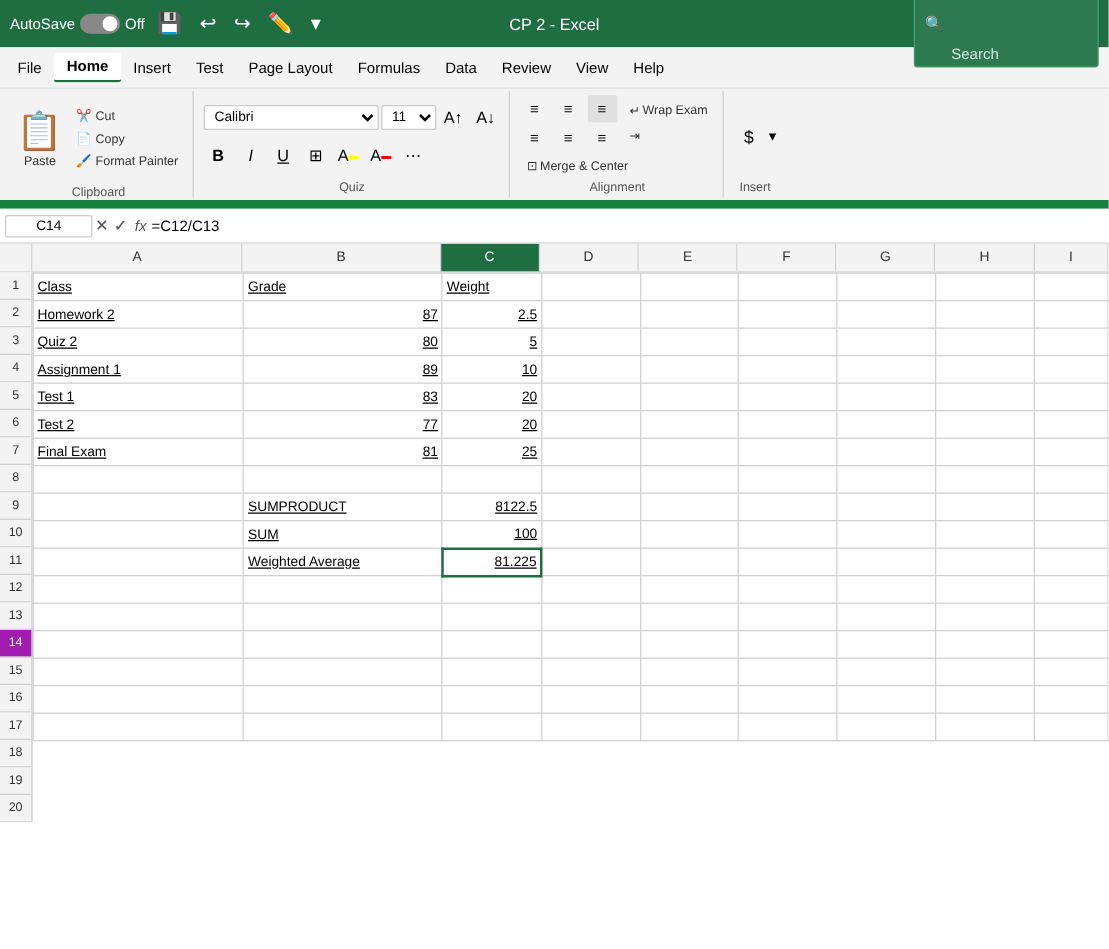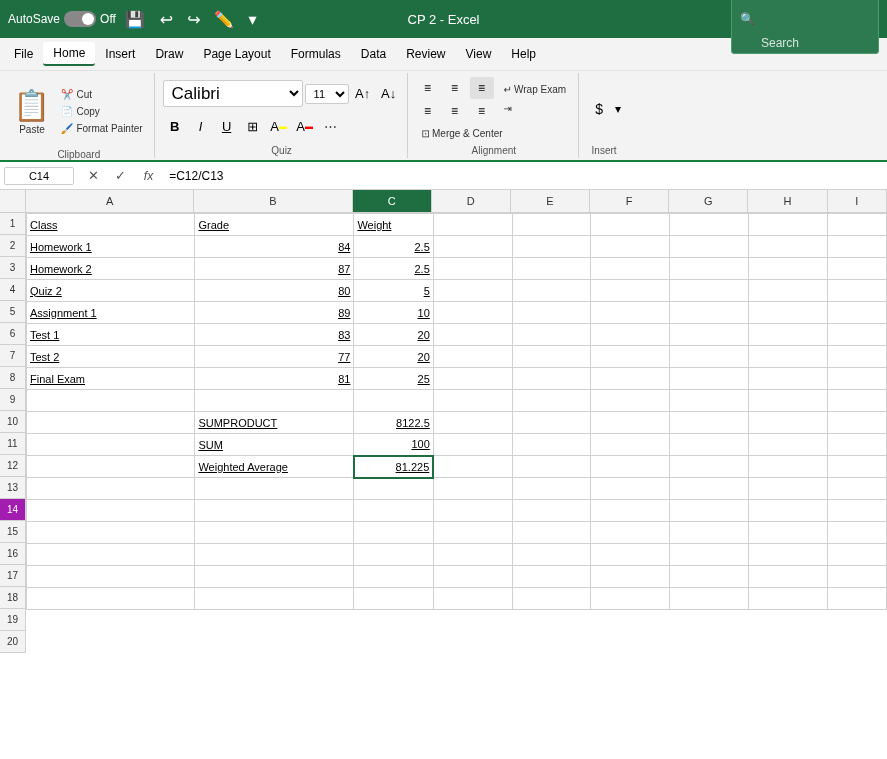--- a/index.html
+++ b/index.html
@@ -48,39 +48,39 @@
       width: 148px;
       font-size: 12px;
     }
     .search-box input { background: transparent; border: none; color: #e5e5e5; outline: none; width: 100%; font-size: 12px; margin-top: 47px; }
     .search-box input::placeholder { color: rgba(255,255,255,0.8); }
     .icon-btn { background: none; border: none; color: white; cursor: pointer; font-size: 16px; padding: 2px 4px; }
 
     
     .ribbon {
       background: #f3f3f3;
-      border-bottom: 2px solid #15803d;
+      border-bottom: 7px solid #15803d;
     }
 
     
     .menu-bar {
       display: flex;
       align-items: center;
       padding: 0 4px;
       height: 32px;
       background: #f3f3f3;
     }
     .menu-item {
       padding: 4px 10px;
       font-size: 12px;
       cursor: pointer;
       border-radius: 3px;
       color: #000;
     }
-    .menu-item.active { background: #fff; border-bottom: 2px solid #1e6e42; color: #000; font-weight: 400; }
+    .menu-item.active { background: #fff; border-bottom: 2px solid #1e6e42; color: #000; font-weight: 700; }
 
     
     .toolbar {
       display: flex;
       align-items: stretch;
       padding: 2px 4px;
       height: 90px;
       background: #f3f3f3;
       border-top: 1px solid #e0e0e0;
       gap: 2px;
@@ -127,21 +127,21 @@
       background: none; border: 1px solid transparent; border-radius: 2px;
       cursor: pointer; padding: 1px 4px; font-size: 10px;
       display: flex; align-items: center; gap: 3px; white-space: nowrap; color: #333;
     }
 
     
     .font-group-top { display: flex; gap: 2px; align-items: center; margin-bottom: 3px; }
     .font-group-bottom { display: flex; gap: 2px; align-items: center; }
     .font-select {
       border: 1px solid #ccc; border-radius: 2px; padding: 2px 4px;
-      font-size: 17px; width: 140px; background: white;
+      font-size: 11px; width: 140px; background: white;
     }
     .size-select {
       border: 1px solid #ccc; border-radius: 2px; padding: 2px 4px;
       font-size: 11px; width: 44px; background: white;
     }
     .fmt-btn {
       width: 24px; height: 24px; border: 1px solid transparent;
       border-radius: 2px; background: none; cursor: pointer;
       font-size: 13px; display: flex; align-items: center; justify-content: center;
     }
@@ -167,21 +167,21 @@
     }
 
     
     .formula-bar {
       display: flex;
       align-items: center;
       height: 28px;
       border-bottom: 1px solid #d0d0d0;
       background: white;
       padding: 0 4px;
-      gap: 12px;
+      gap: 0;
     }
     .cell-ref-box {
       border: 1px solid #ccc; border-radius: 2px;
       padding: 2px 6px; font-size: 11px; width: 70px;
       background: white; text-align: center;
     }
     .formula-icon-btn {
       background: none; border: none; cursor: pointer;
       font-size: 13px; color: #555; padding: 2px;
     }
@@ -284,21 +284,21 @@
     <input type="text" placeholder="Search" style="">
   </div>
 </div>
 
 <div class="ribbon">
 
   <div class="menu-bar">
     <div class="menu-item">File</div>
     <div class="menu-item active">Home</div>
     <div class="menu-item">Insert</div>
-    <div class="menu-item">Draw</div>
+    <div class="menu-item">Test</div>
     <div class="menu-item">Page Layout</div>
     <div class="menu-item">Formulas</div>
     <div class="menu-item">Data</div>
     <div class="menu-item">Review</div>
     <div class="menu-item">View</div>
     <div class="menu-item">Help</div>
   </div>
 
   <div class="toolbar">
 
@@ -457,31 +457,20 @@
             <td class="col-b">Grade</td>
             <td class="col-c">Weight</td>
             <td class="col-d"></td>
             <td class="col-e"></td>
             <td class="col-f"></td>
             <td class="col-g"></td>
             <td class="col-h"></td>
             <td class="col-i"></td>
           </tr>
 
-          <tr>
-            <td class="col-a">Homework 1</td>
-            <td class="col-b text-right">84</td>
-            <td class="col-c text-right">2.5</td>
-            <td class="col-d"></td>
-            <td class="col-e"></td>
-            <td class="col-f"></td>
-            <td class="col-g"></td>
-            <td class="col-h"></td>
-            <td class="col-i"></td>
-          </tr>
 
           <tr>
             <td class="col-a">Homework  2</td>
             <td class="col-b text-right">87</td>
             <td class="col-c text-right">2.5</td>
             <td class="col-d"></td>
             <td class="col-e"></td>
             <td class="col-f"></td>
             <td class="col-g"></td>
             <td class="col-h"></td>

